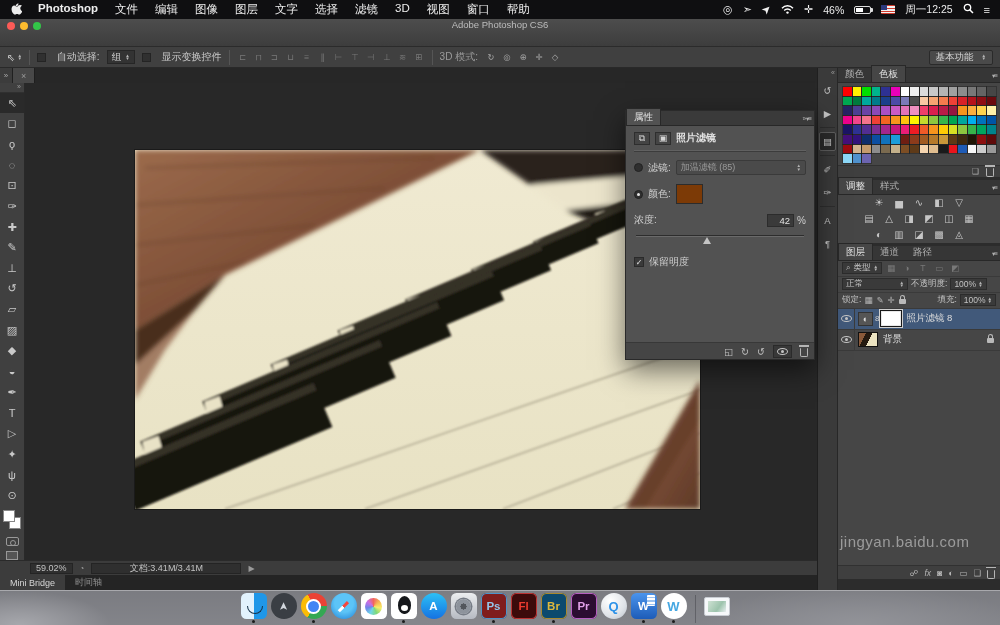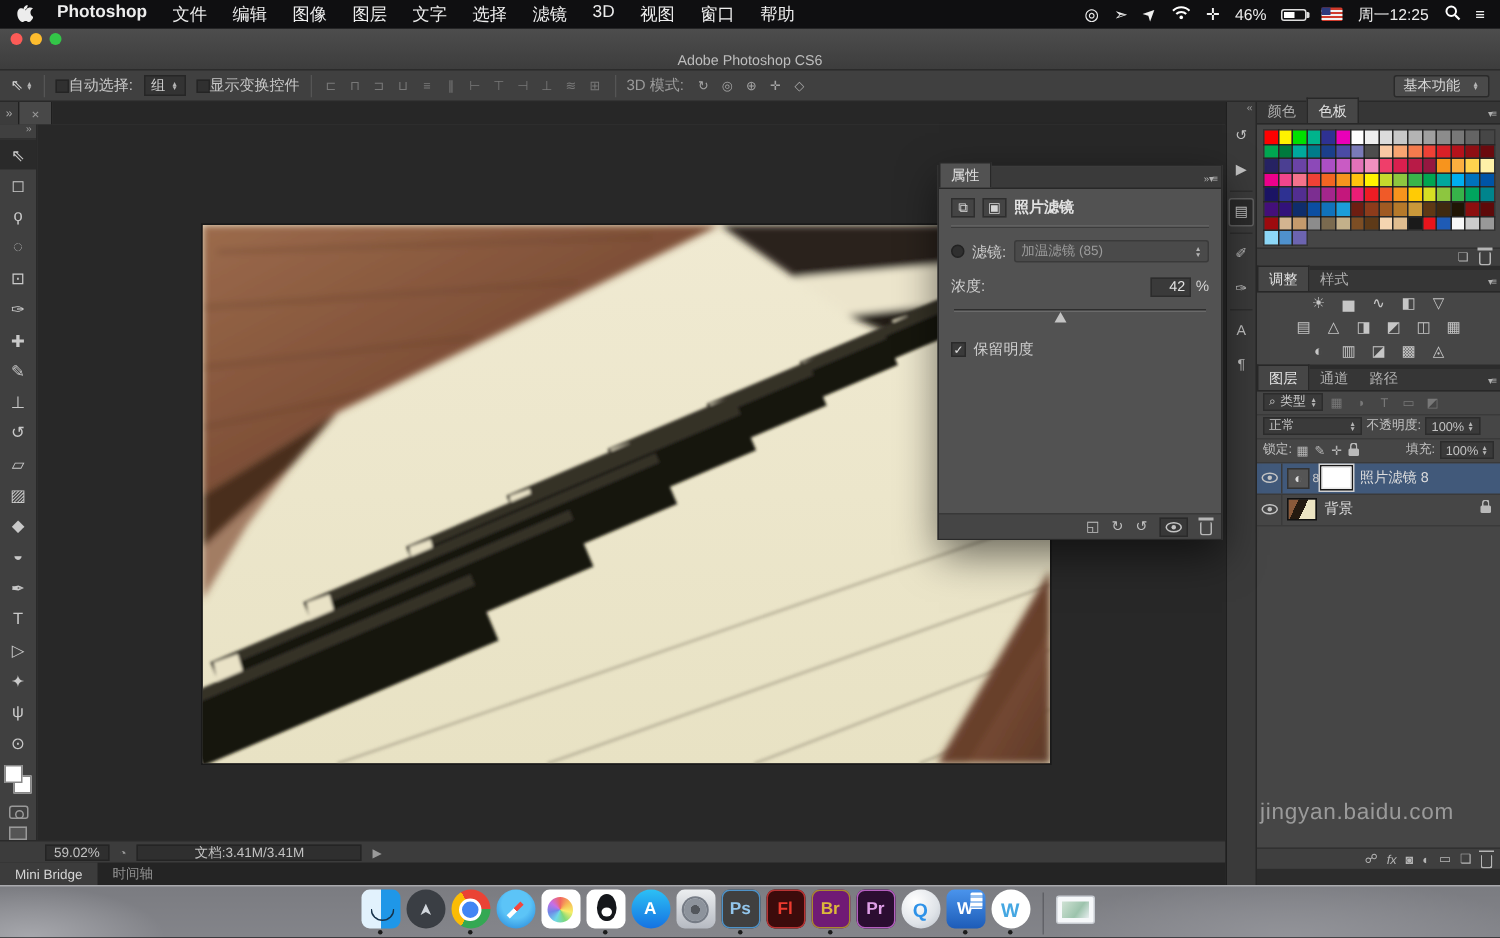--- a/index.html
+++ b/index.html
@@ -19,28 +19,28 @@
 .mb-right{margin-left:auto;display:flex;align-items:center;gap:10px;font-size:10.5px}
 .mb-right .g{font-size:11px;color:#f0f0f0}
 .spec-battery{display:inline-block;width:17px;height:8px;border:1px solid #ddd;border-radius:2px;position:relative}
 .spec-battery::after{content:"";position:absolute;right:-3px;top:1.5px;width:2px;height:3.5px;background:#ddd;border-radius:0 1px 1px 0}
 .spec-battery i{position:absolute;left:1px;top:1px;bottom:1px;background:#fff}
 .spec-flag{display:inline-block;width:14px;height:9px;border-radius:1px;background:repeating-linear-gradient(#d03a2b 0 1.4px,#f2f2f2 1.4px 2.8px);position:relative}
 .spec-flag::before{content:"";position:absolute;left:0;top:0;width:6px;height:5px;background:#2c3a7e}
 .rot-ne{display:inline-block;transform:rotate(-45deg)}
 
 .ps-window{position:absolute;top:19px;left:0;right:0;height:571px;background:#3e3e3e;z-index:10}
-.titlebar{height:28px;background:linear-gradient(#4d4d4d,#3d3d3d);border-bottom:1px solid #2b2b2b;position:relative;display:flex;align-items:flex-end;justify-content:center}
+.titlebar{height:28px;background:linear-gradient(#4d4d4d,#3d3d3d);border-bottom:1px solid #2b2b2b;position:relative;display:flex;align-items:flex-start;justify-content:center}
 .tl{position:absolute;top:3px;width:8px;height:8px;border-radius:50%}
 .tl.r{left:7px;background:#fc5b57}.tl.y{left:20px;background:#fdbc2e}.tl.g{left:33px;background:#33c648}
 .wtitle{font-size:9.5px;color:#bdbdbd}
 .optionsbar{height:21px;background:#404040;border-bottom:1px solid #292929;display:flex;align-items:center;gap:7px;padding:0 7px;font-size:10px;color:#c8c8c8}
 .optionsbar .sep{width:1px;height:15px;background:#2e2e2e;border-right:1px solid #555}
 .cb{width:9px;height:9px;background:#303030;border:1px solid #242424;display:inline-block}
-.opt-chk{display:flex;align-items:center;gap:0}
+.opt-chk{display:flex;align-items:center;gap:11px}
 .dd-box{background:#333;border:1px solid #262626;height:14px;display:flex;align-items:center;gap:4px;padding:0 4px;font-size:9.5px;color:#cfcfcf}
 .dd-ar{display:inline-flex;flex-direction:column;align-items:center;font-size:4.5px;line-height:3.4px;color:#b5b5b5}
 .dd-ar::before{content:"▲"}.dd-ar::after{content:"▼"}
 .tool-chip{display:flex;align-items:center;gap:2px;color:#d6d6d6;font-size:10px}
 .icon-row{display:flex;gap:4px}
 .icon-row .g{font-size:8.5px;color:#787878;width:12px;text-align:center}
 .icon-row.en .g{color:#a5a5a5}
 .ws-dd{margin-left:auto;background:#4a4a4a;border:1px solid #2a2a2a;border-radius:2px;height:15px;display:flex;align-items:center;gap:8px;padding:0 6px;font-size:9.5px;color:#d6d6d6}
 .dim{color:#9b9b9b}
 
@@ -797,20 +797,25 @@
       </div>
       <div class="p-row">
         <span class="radio"></span>
         <span>滤镜:</span>
         <span class="f-dd">
             <span>加温滤镜 (85)</span>
             <span class="dd-ar"></span>
           </span>
       </div>
       <div class="p-row">
+        <span class="radio sel"></span>
+        <span>颜色:</span>
+        <span class="c-swatch" id="pf-color" style="background: rgb(124, 58, 6);"></span>
+      </div>
+      <div class="p-row">
         <span>浓度:</span>
         <span class="d-val">
           <span class="d-box">42</span>
           <span>%</span>
         </span>
       </div>
       <div class="slider">
         <span class="track"></span>
         <span class="thumb" id="density-thumb" style="left: 42%;"></span>
       </div>
@@ -858,29 +863,29 @@
     </span>
     <span class="dkw">
       <span class="dk dk-appstore">A</span>
       <span class="dot"></span>
     </span>
     <span class="dkw">
       <span class="dk dk-prefs"></span>
       <span class="dot"></span>
     </span>
     <span class="dkw run">
-      <span class="dk dk-adobe" style="background: #404040; color: rgb(147, 198, 236); --bd: #4e93c9;">Ps</span>
+      <span class="dk dk-adobe" style="background: #7f1d1d; color: rgb(147, 198, 236); --bd: #4e93c9;">Ps</span>
       <span class="dot"></span>
     </span>
     <span class="dkw">
       <span class="dk dk-adobe" style="background: rgb(60, 11, 11); color: rgb(238, 59, 47); --bd: #bb3333;">Fl</span>
       <span class="dot"></span>
     </span>
     <span class="dkw run">
-      <span class="dk dk-adobe" style="background: #701a75; color: rgb(220, 184, 60); --bd: #a8892e;">Br</span>
+      <span class="dk dk-adobe" style="background: #0c4a6e; color: rgb(220, 184, 60); --bd: #a8892e;">Br</span>
       <span class="dot"></span>
     </span>
     <span class="dkw">
       <span class="dk dk-adobe" style="background: rgb(43, 13, 49); color: rgb(223, 159, 231); --bd: #b55ec0;">Pr</span>
       <span class="dot"></span>
     </span>
     <span class="dkw">
       <span class="dk dk-qt">Q</span>
       <span class="dot"></span>
     </span>

